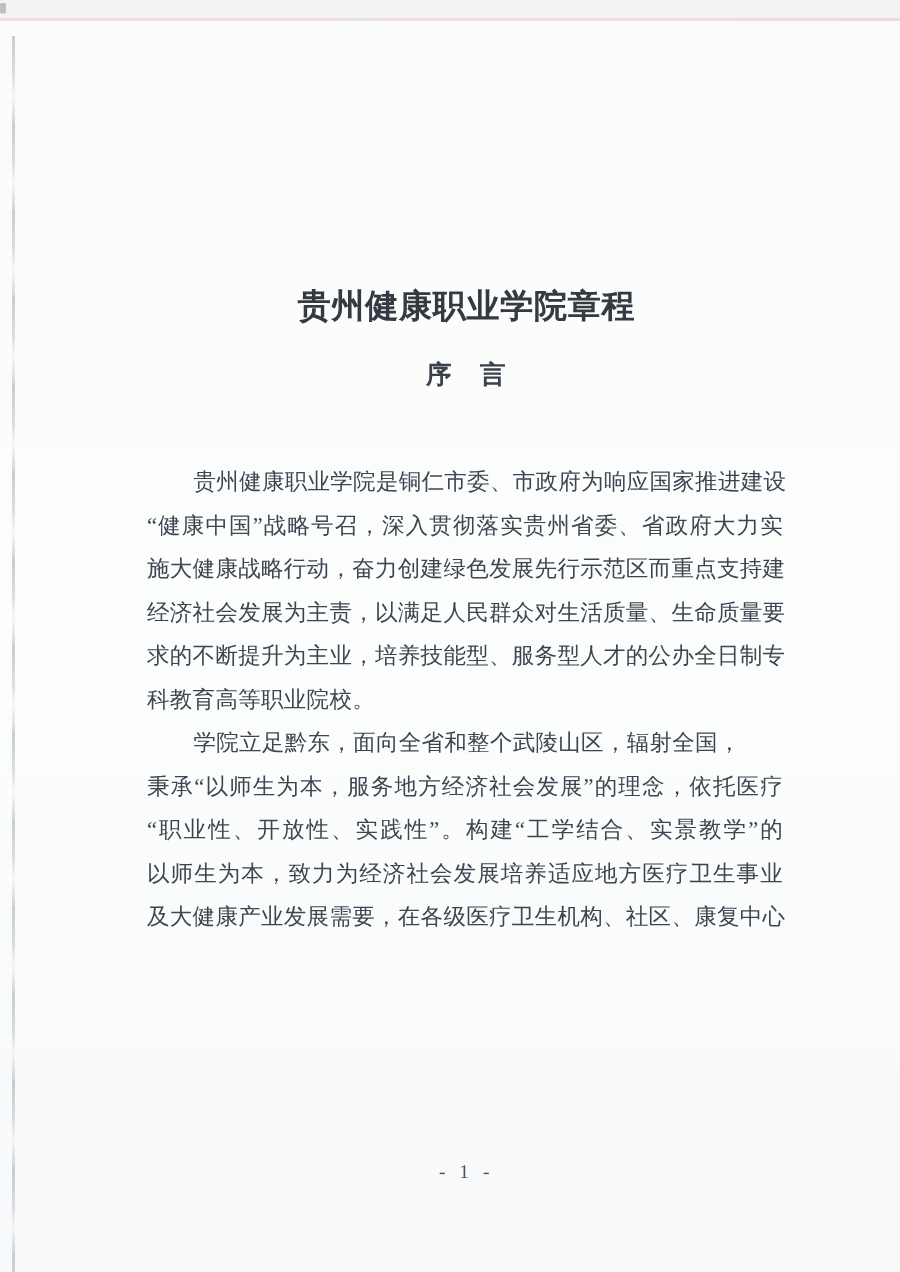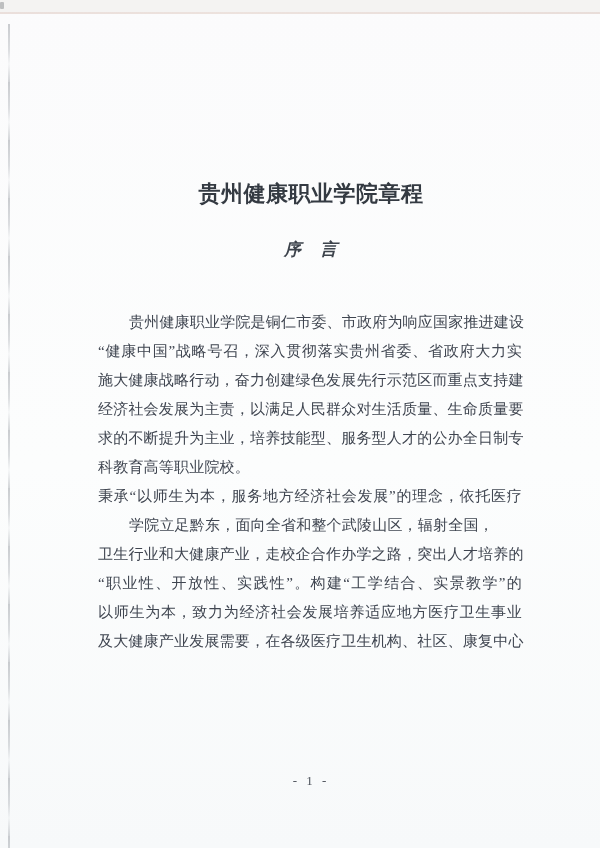--- a/index.html
+++ b/index.html
@@ -52,38 +52,37 @@
     position: absolute;
     left: 98px;
     top: 0;
     width: 426px;
     height: 100%;
   }
   .doc-title {
     position: absolute;
     top: 177px;
     left: 0; right: 0;
-    margin: 2px;
+    margin: 12px;
     text-align: center;
     font-size: 22px;
     font-weight: bold;
     letter-spacing: 0.5px;
     color: var(--title-text, #343a42);
   }
   .section-heading {
     position: absolute;
     top: 238px;
     left: 0; right: 0;
     margin: 0;
     text-align: center;
     font-size: 17px;
     font-weight: bold;
     letter-spacing: 1px;
     color: var(--heading-text, #3c424b);
-    font-style: italic;
   }
   .doc-body {
     position: absolute;
     top: 308px;
     left: 0; right: 2px;
   }
   .line {
     font-size: 15px;
     line-height: 29px;
     height: 29px;
@@ -123,22 +122,21 @@
 
   <h2 class="section-heading">序　言</h2>
 
   <div class="doc-body" id="doc-body">
       <div class="line indent">贵州健康职业学院是铜仁市委、市政府为响应国家推进建设</div>
       <div class="line">“健康中国”战略号召，深入贯彻落实贵州省委、省政府大力实</div>
       <div class="line">施大健康战略行动，奋力创建绿色发展先行示范区而重点支持建</div>
       <div class="line">经济社会发展为主责，以满足人民群众对生活质量、生命质量要</div>
       <div class="line">求的不断提升为主业，培养技能型、服务型人才的公办全日制专</div>
       <div class="line short">科教育高等职业院校。</div>
+      <div class="line indent short">学院立足黔东，面向全省和整个武陵山区，辐射全国，</div>
       <div class="line">秉承“以师生为本，服务地方经济社会发展”的理念，依托医疗</div>
-      <div class="line indent short">学院立足黔东，面向全省和整个武陵山区，辐射全国，</div>
-      <div class="line">卫生行业和大健康产业，走校企合作办学之路，突出人才培养的</div>
       <div class="line">“职业性、开放性、实践性”。构建“工学结合、实景教学”的</div>
       <div class="line">以师生为本，致力为经济社会发展培养适应地方医疗卫生事业</div>
       <div class="line">及大健康产业发展需要，在各级医疗卫生机构、社区、康复中心</div>
     </div>
 
   <div class="page-number">- 1 -</div>
 </div>
 
 </body></html>

